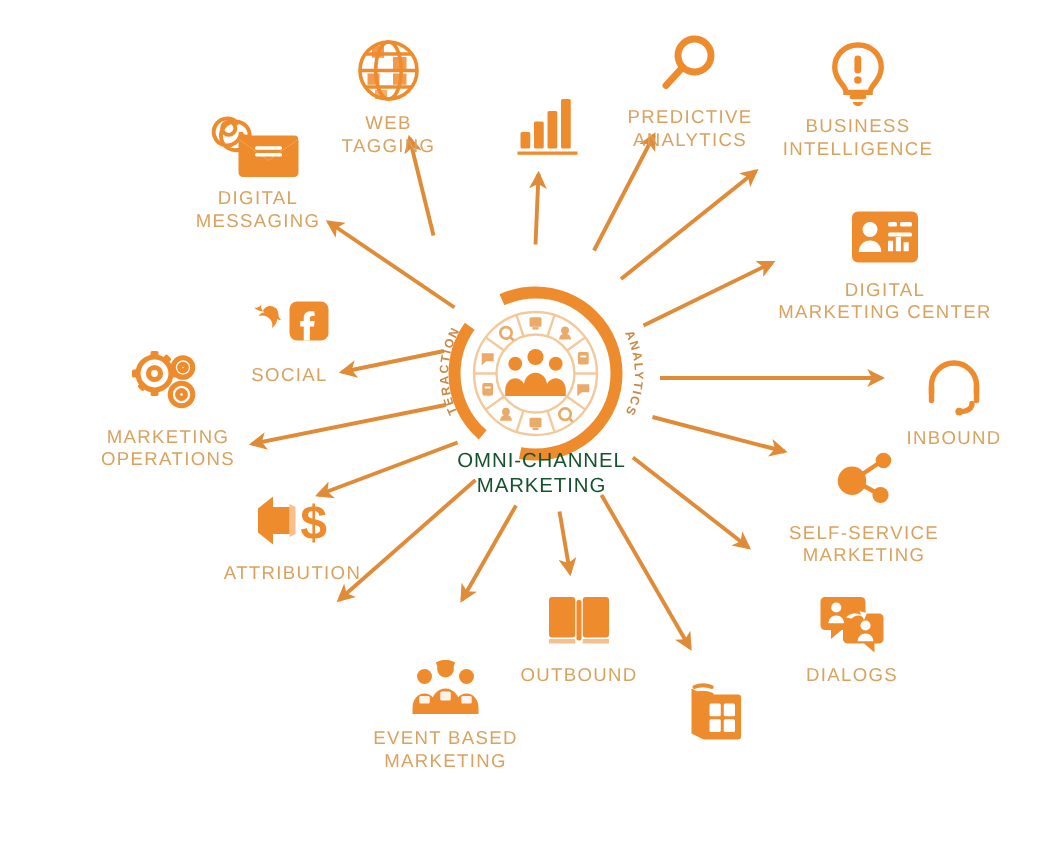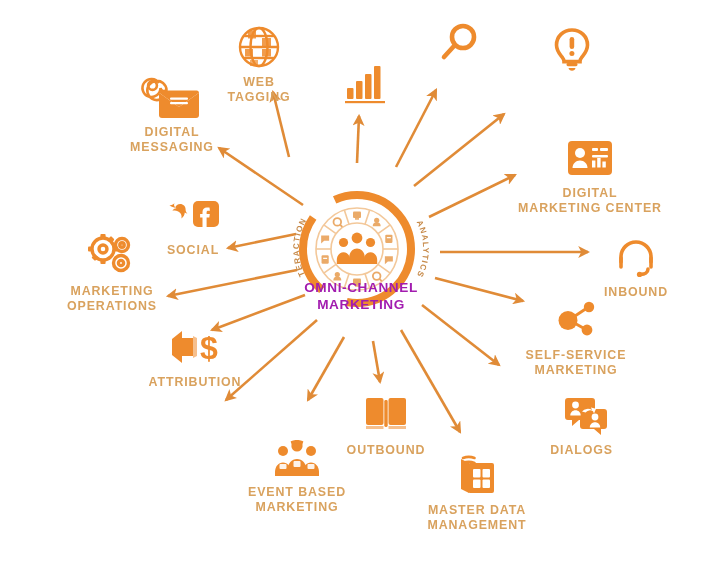--- a/index.html
+++ b/index.html
@@ -41,44 +41,44 @@
     align-items: center;
     justify-content: center;
     margin-bottom: 3px;
   }
   .node-icon svg { display: block; overflow: visible; }
   .node-label {
     font-size: 12.4px;
     letter-spacing: 0.9px;
     line-height: 15px;
     color: #d9a25e;
-    font-weight: bold;
+    font-weight: normal;
     white-space: pre-line;
     text-transform: uppercase;
   }
   
   #hub {
     position: absolute;
     left: 286px;
     top: 178px;
     width: 150px;
     height: 150px;
   }
   #hub-svg { position: absolute; left: 0; top: 0; }
   #hub-title {
     position: absolute;
     left: -25px;
-    top: 101px;
+    top: 120px;
     width: 200px;
     text-align: center;
     font-size: 13.6px;
-    font-weight: bold;
+    font-weight: normal;
     letter-spacing: 0.6px;
     line-height: 17px;
-    color: #a21caf;
+    color: #14532d;
     white-space: pre-line;
   }
 </style>
 </head>
 <body>
 
 <div id="canvas">
 
   <svg id="arrow-layer" viewBox="0 0 709 561" width="709" height="561">
       <defs>
@@ -142,33 +142,37 @@
       </div>
       <div class="node" style="left: 460px; top: 18px;">
         <div class="node-icon">
           <svg width="44" height="44" viewBox="0 0 44 44">
             <g fill="none" stroke="#ee8b2d" stroke-width="4.6" stroke-linecap="round">
               <circle cx="25" cy="16" r="11"></circle>
               <line x1="16.5" y1="24.5" x2="6" y2="36"></line>
             </g>
           </svg>
         </div>
+        <div class="node-label">PREDICTIVE
+ANALYTICS</div>
       </div>
       <div class="node" style="left: 572px; top: 24px;">
         <div class="node-icon">
           <svg width="42" height="46" viewBox="0 0 42 46">
             <g fill="none" stroke="#ee8b2d" stroke-width="3.6">
               <path d="M21 4 C12 4 5.5 10.6 5.5 19 c0 6 3.6 9.6 5.8 12.4 1.3 1.6 1.7 2.8 1.7 4.2 h16 c0-1.4 .4-2.6 1.7-4.2 C32.9 28.6 36.5 25 36.5 19 36.5 10.6 30 4 21 4 z"></path>
             </g>
             <rect x="15.5" y="37" width="11" height="3.2" rx="1.4" fill="#ee8b2d"></rect>
             <path d="M17.5 42 h7 a3.6 3.6 0 0 1 -7 0z" fill="#ee8b2d"></path>
             <rect x="18.6" y="11" width="4.6" height="12" rx="2.3" fill="#ee8b2d"></rect>
             <circle cx="20.9" cy="27.4" r="2.5" fill="#ee8b2d"></circle>
           </svg>
         </div>
+        <div class="node-label">BUSINESS
+INTELLIGENCE</div>
       </div>
       <div class="node" style="left: 590px; top: 133px;">
         <div class="node-icon">
           <svg width="46" height="36" viewBox="0 0 46 36">
             <rect x="1" y="1" width="44" height="34" rx="4" fill="#ee8b2d"></rect>
             <g fill="#fff">
               <circle cx="13" cy="13" r="5"></circle>
               <path d="M5.5 28 c0-4.4 3.3-7.6 7.5-7.6 s7.5 3.2 7.5 7.6 z"></path>
               <rect x="25" y="8" width="6" height="3" rx="1"></rect>
               <rect x="33" y="8" width="8" height="3" rx="1"></rect>
@@ -204,21 +208,21 @@
               <line x1="16" y1="20" x2="32" y2="29"></line>
             </g>
             <circle cx="15" cy="20.5" r="9.5" fill="#ee8b2d"></circle>
             <circle cx="36" cy="7" r="5.2" fill="#ee8b2d"></circle>
             <circle cx="34" cy="30" r="5.4" fill="#ee8b2d"></circle>
           </svg>
         </div>
         <div class="node-label">SELF-SERVICE
 MARKETING</div>
       </div>
-      <div class="node" style="left: 538px; top: 390px; align-items: flex-end;">
+      <div class="node" style="left: 568px; top: 390px;">
         <div class="node-icon">
           <svg width="44" height="42" viewBox="0 0 44 42">
             <path d="M4 4 h24 a3 3 0 0 1 3 3 v16 a3 3 0 0 1 -3 3 h-13 l-7 6 v-6 h-4 a3 3 0 0 1 -3 -3 v-16 a3 3 0 0 1 3 -3z" fill="#ee8b2d"></path>
             <path d="M19 15 h21 a3 3 0 0 1 3 3 v14 a3 3 0 0 1 -3 3 h-3 v6 l-7-6 h-11 a3 3 0 0 1 -3 -3 v-14 a3 3 0 0 1 3 -3z" fill="#ee8b2d"></path>
             <g fill="#fff">
               <circle cx="11.5" cy="11" r="3.4"></circle>
               <path d="M6.3 21.5 c0-3 2.3-5.2 5.2-5.2 s5.2 2.2 5.2 5.2z"></path>
               <circle cx="31" cy="23" r="3.4"></circle>
               <path d="M25.8 33.5 c0-3 2.3-5.2 5.2-5.2 s5.2 2.2 5.2 5.2z"></path>
               <path d="M18 17.5 a8 8 0 0 1 10 -1.5 l-1 -2.6 5 1.4 -2 4.6 -1 -2.2 a5.6 5.6 0 0 0 -7.4 1.3z"></path>
@@ -238,22 +242,20 @@
             <path d="M7 6 v30 l8 4 v-30z" fill="#ee8b2d"></path>
             <rect x="14" y="10" width="26" height="30" rx="2" fill="#ee8b2d"></rect>
             <g fill="#fff">
               <rect x="19" y="16" width="7.5" height="8.5" rx="1"></rect>
               <rect x="28.5" y="16" width="7.5" height="8.5" rx="1"></rect>
               <rect x="19" y="26.5" width="7.5" height="8.5" rx="1"></rect>
               <rect x="28.5" y="26.5" width="7.5" height="8.5" rx="1"></rect>
             </g>
           </svg>
         </div>
-        <div class="node-label">MASTER DATA
-MANAGEMENT</div>
       </div>
       <div class="node" style="left: 386px; top: 390px;">
         <div class="node-icon">
           <svg width="46" height="38" viewBox="0 0 46 38">
             <rect x="3" y="2" width="17.5" height="27" rx="2" fill="#ee8b2d"></rect>
             <rect x="25.5" y="2" width="17.5" height="27" rx="2" fill="#ee8b2d"></rect>
             <rect x="21.3" y="4" width="3.4" height="27" rx="1.4" fill="#ee8b2d"></rect>
             <path d="M3 30 h17.5 v3 h-17.5z M25.5 30 h17.5 v3 h-17.5z" fill="#ee8b2d" opacity=".55"></path>
           </svg>
         </div>

